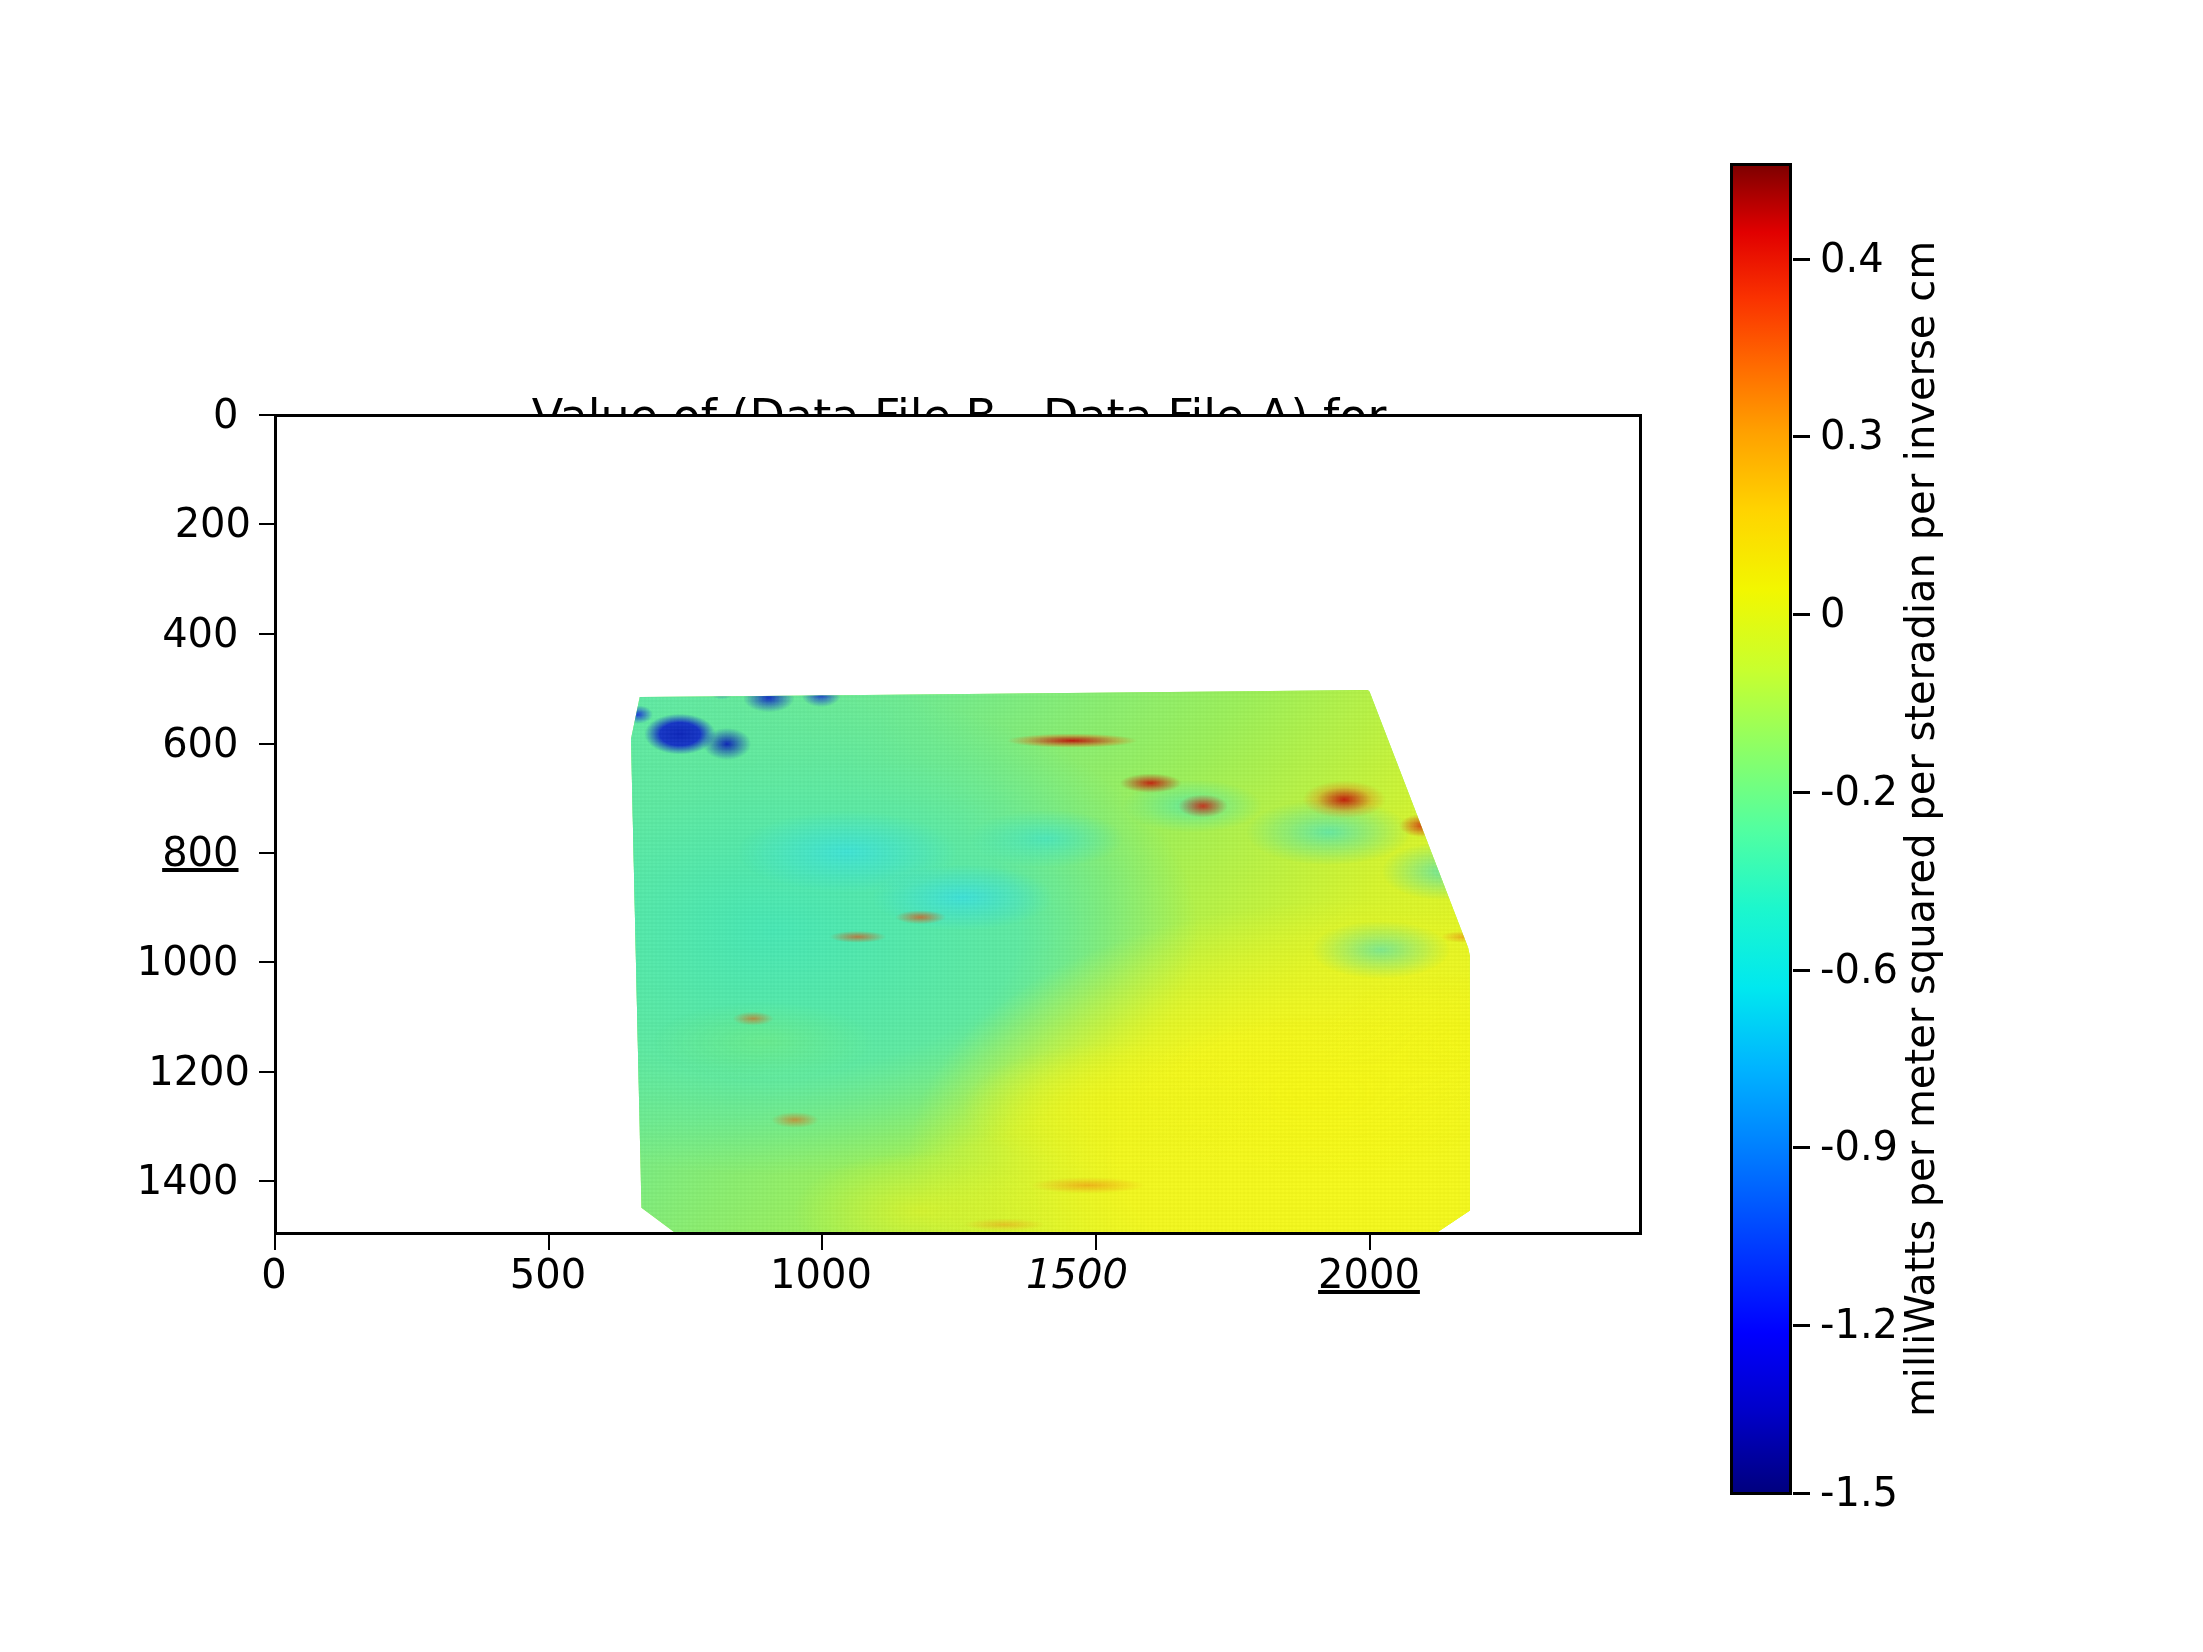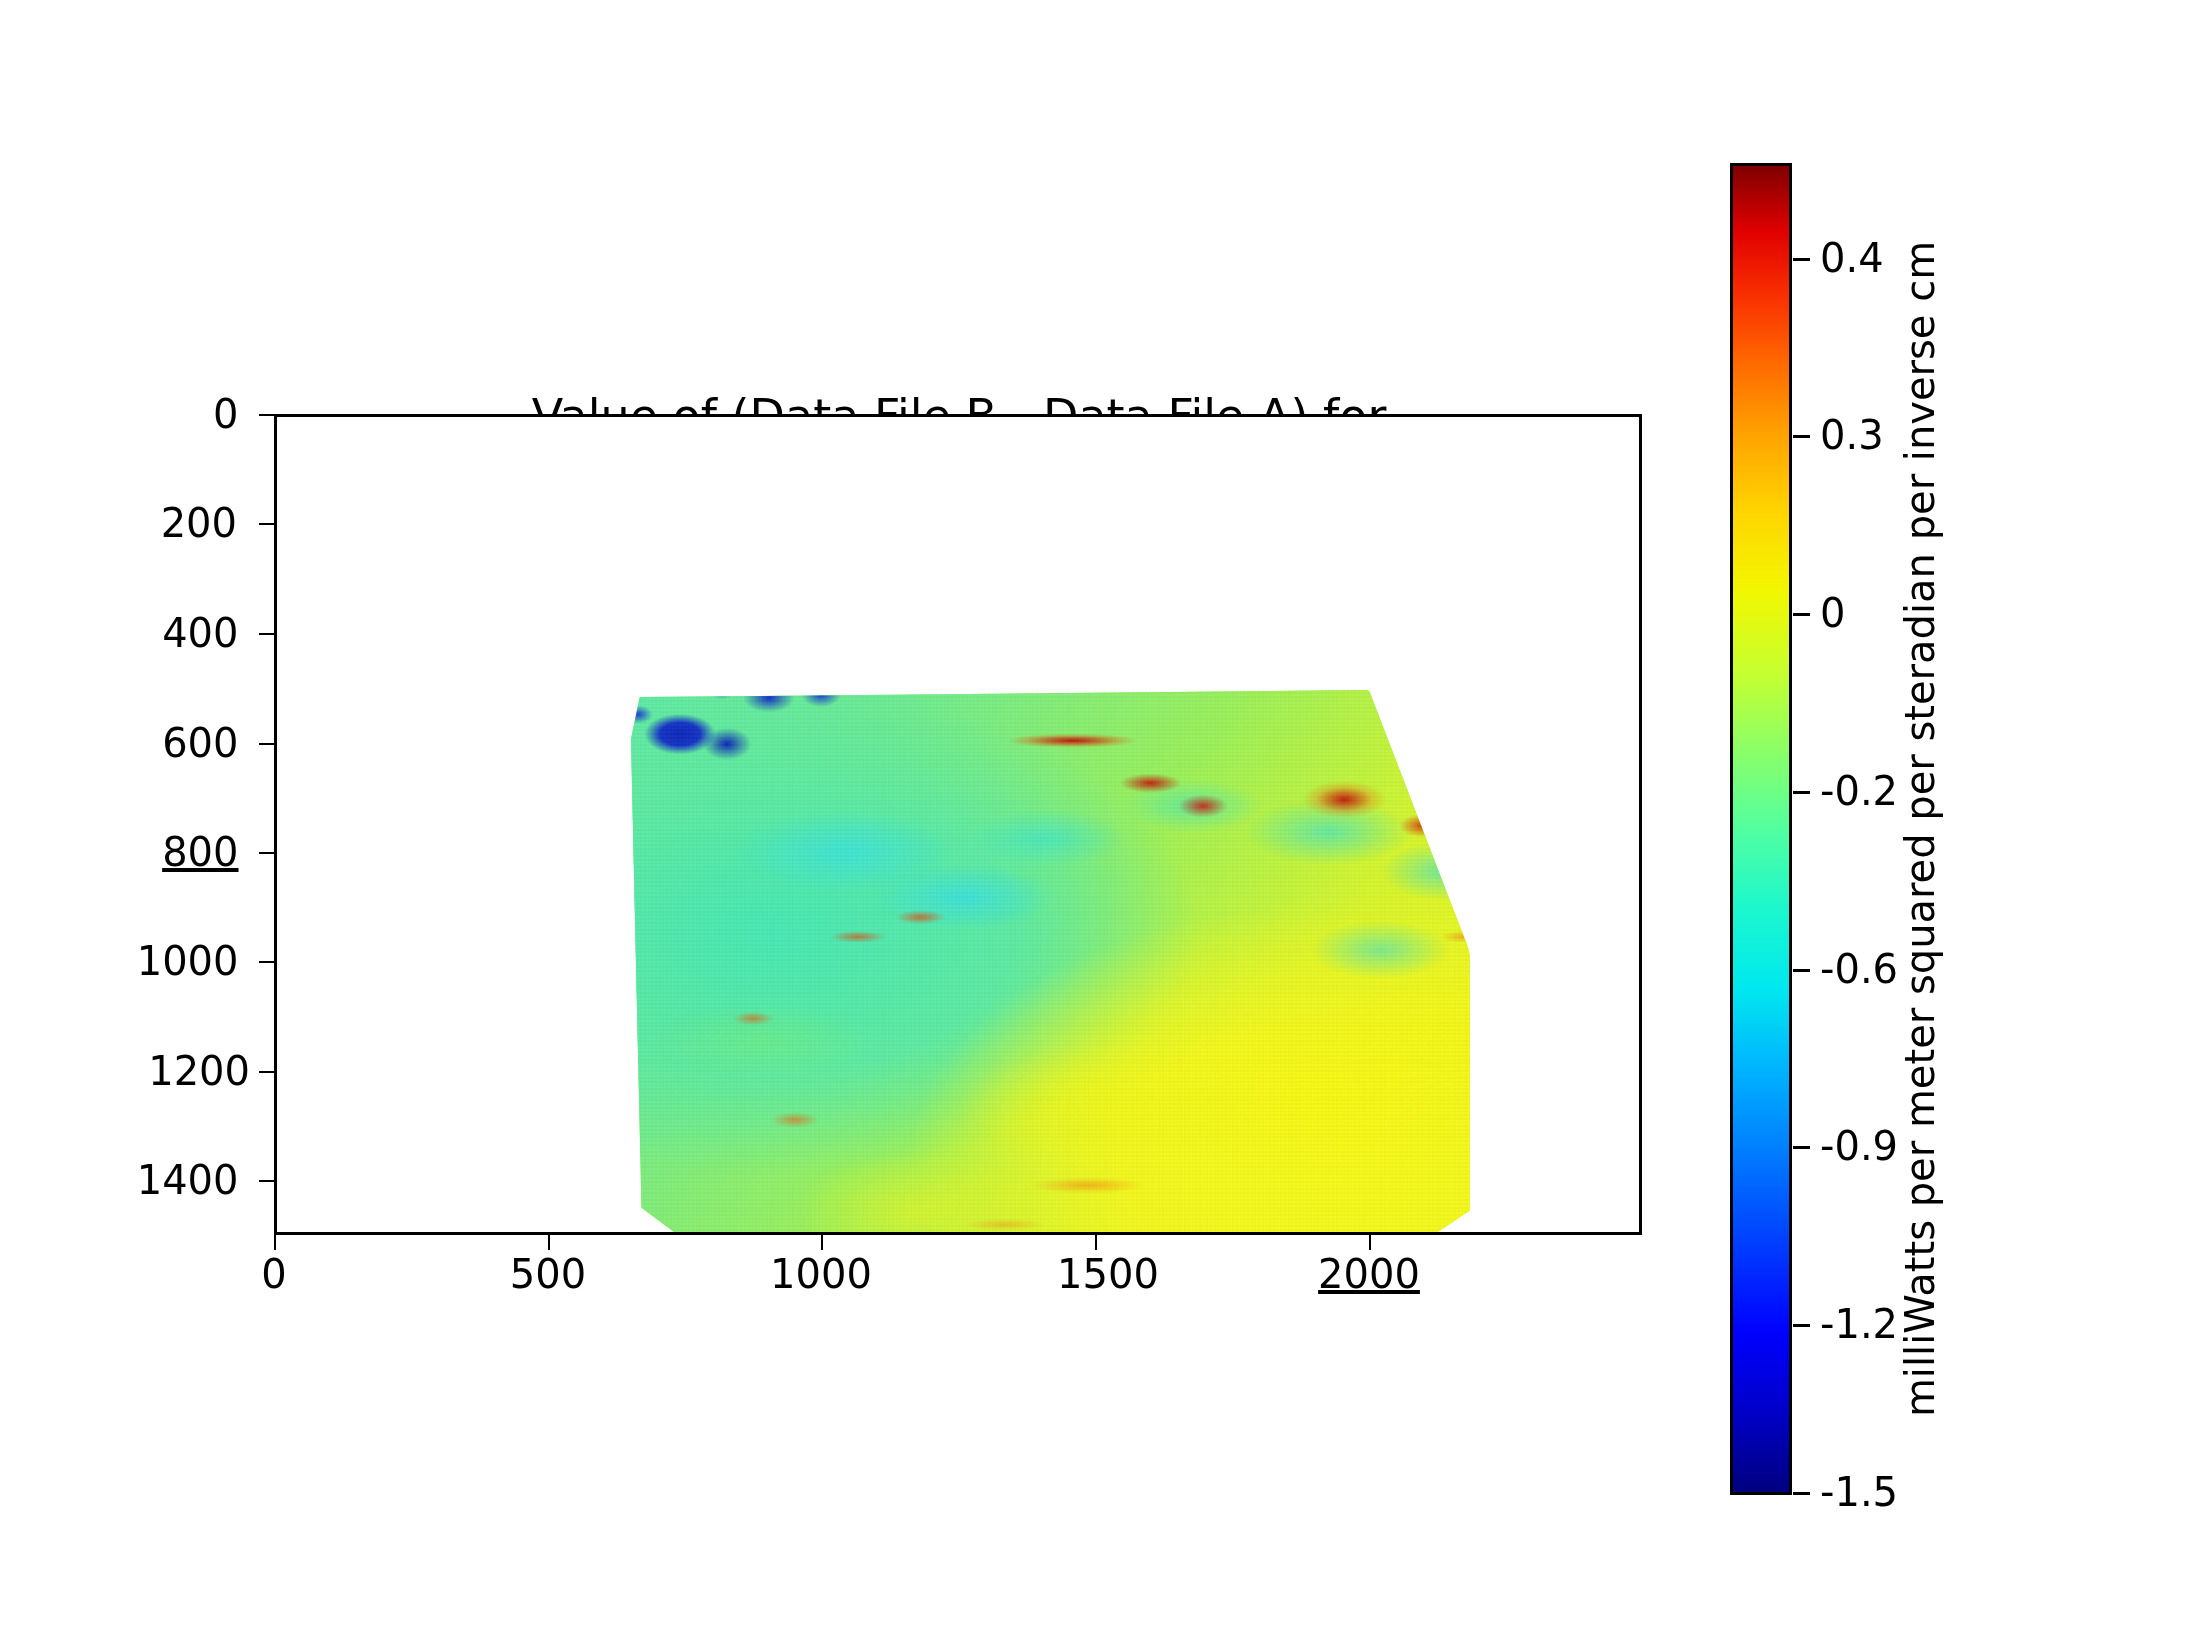--- a/index.html
+++ b/index.html
@@ -289,34 +289,34 @@
 
     <div class="tm-x" style="left:0px;"></div>
     <div class="tm-x" style="left:274px;"></div>
     <div class="tm-x" style="left:547px;"></div>
     <div class="tm-x" style="left:821px;"></div>
     <div class="tm-x" style="left:1095px;"></div>
   </div>
 
   <div class="ytick-layer">
     <div class="ylabel" style="top:0px;right:16.5px;">0</div>
-    <div class="ylabel" style="top:109px;right:18px;">200</div>
+    <div class="ylabel" style="top:109px;right:4px;">200</div>
     <div class="ylabel" style="top:219px;right:16.5px;">400</div>
     <div class="ylabel" style="top:329px;right:16.5px;">600</div>
     <div class="ylabel" style="top:438px;right:16.5px;text-decoration:underline;">800</div>
     <div class="ylabel" style="top:547px;right:16.5px;">1000</div>
     <div class="ylabel" style="top:657px;right:5px;">1200</div>
     <div class="ylabel" style="top:766px;right:16.5px;text-align:right;">1400</div>
   </div>
 
   <div class="xtick-layer">
     <div class="xlabel" style="left:0px;">0</div>
     <div class="xlabel" style="left:274px;">500</div>
     <div class="xlabel" style="left:547px;">1000</div>
-    <div class="xlabel" style="left:834px;">1500</div>
+    <div class="xlabel" style="left:803px;font-style:italic;">1500</div>
     <div class="xlabel" style="left:1095px;text-decoration:underline;">2000</div>
   </div>
 
   <div class="cbar-axes"></div>
 
   <div>
     <div class="cb-tick" style="top:258px;"></div>
     <div class="cb-tick" style="top:435px;"></div>
     <div class="cb-tick" style="top:613px;"></div>
     <div class="cb-tick" style="top:791px;"></div>

